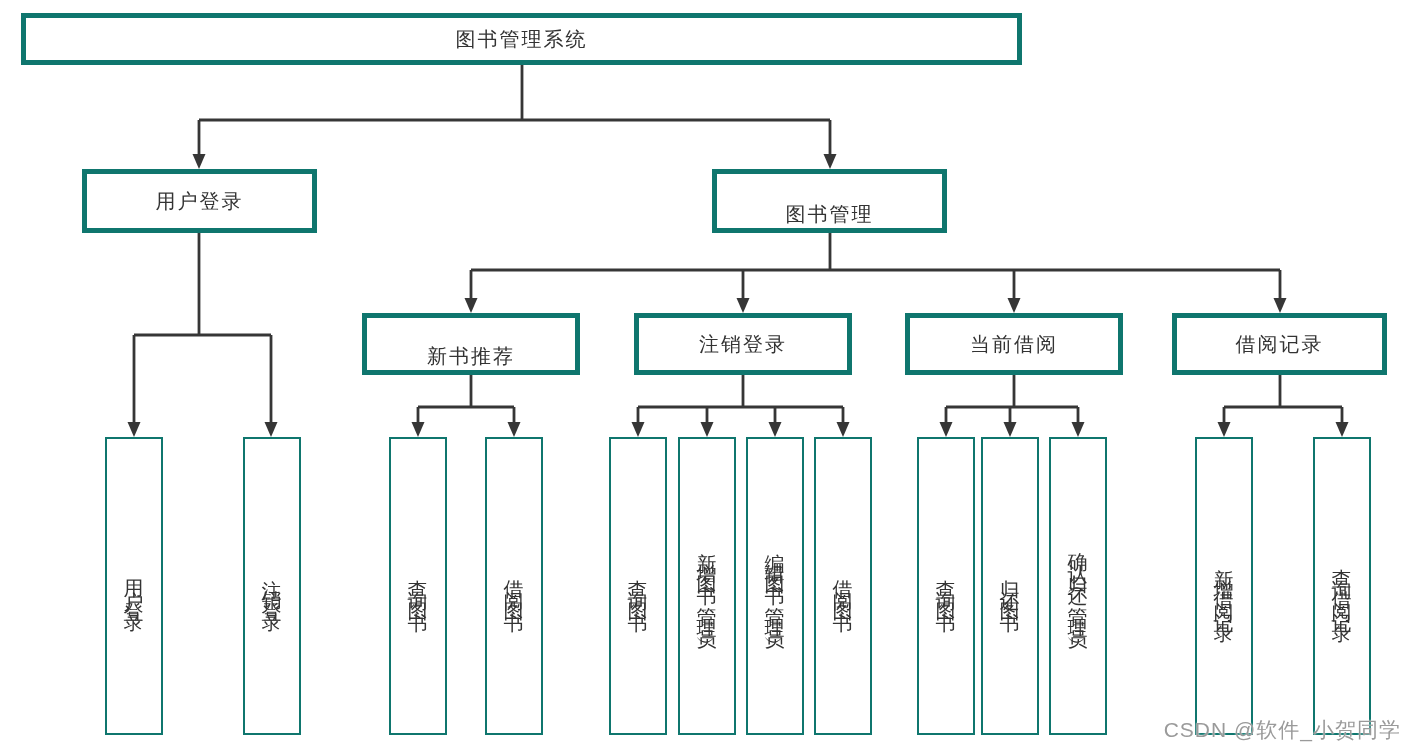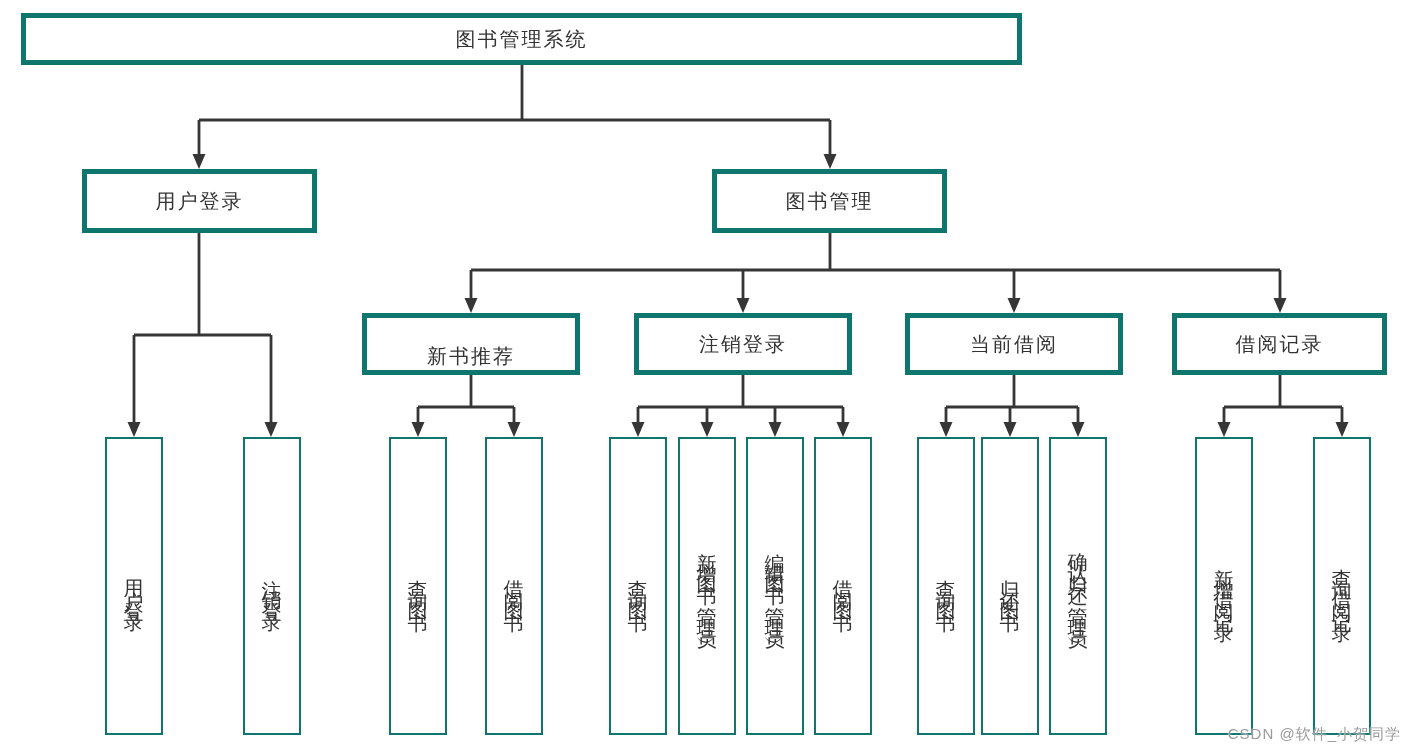--- a/index.html
+++ b/index.html
@@ -52,21 +52,21 @@
     text-orientation: mixed;
     font-size: 20px;
     letter-spacing: 11px;
     line-height: 1;
     color: #333333;
   }
   .watermark {
     position: absolute;
     right: 4px;
     bottom: 3px;
-    font-size: 15px;
+    font-size: 21px;
     color: #9a9a9a;
     letter-spacing: 1px;
     white-space: nowrap;
     z-index: 5;
     text-shadow: 0 0 2px #ffffff;
   }
 </style>
 </head>
 <body>
 
@@ -148,21 +148,21 @@
     </g>
   </svg>
 
   <div class="box" style="left:21px; top:13px; width:1001px; height:52px;">
     <span>图书管理系统</span>
   </div>
 
   <div class="box" style="left:82px; top:169px; width:235px; height:64px;">
     <span>用户登录</span>
   </div>
-  <div class="box" style="left:712px; top:169px; width:235px; height:64px;">
+  <div class="box" style="left:712px; top:169px; width:235px; height:64px;align-items:flex-end;">
     <span>图书管理</span>
   </div>
 
   <div class="box" style="left:362px; top:313px; width:218px; height:62px;align-items:flex-end;">
     <span>新书推荐</span>
   </div>
   <div class="box" style="left:634px; top:313px; width:218px; height:62px;">
     <span>注销登录</span>
   </div>
   <div class="box" style="left:905px; top:313px; width:218px; height:62px;">

